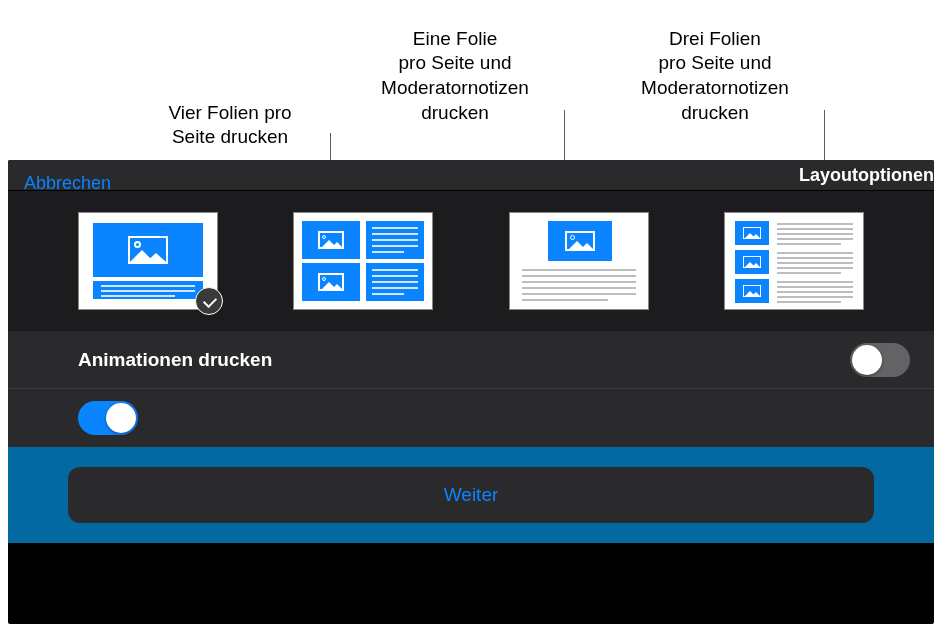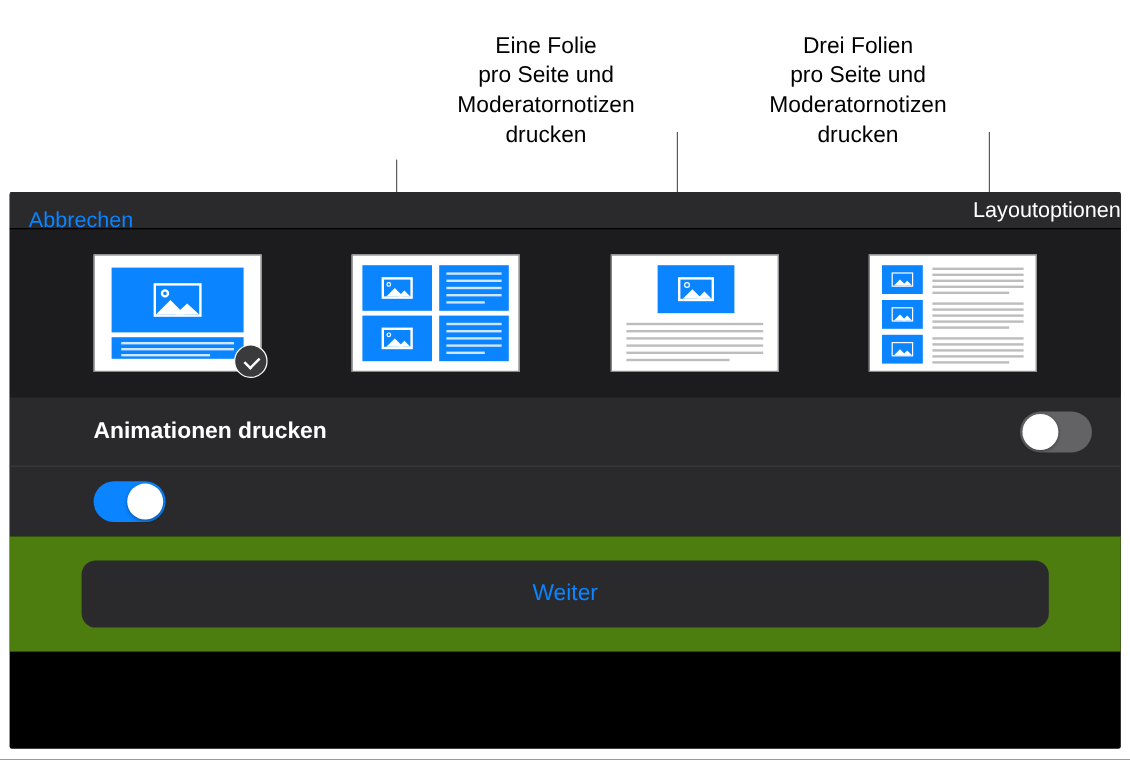--- a/index.html
+++ b/index.html
@@ -51,21 +51,21 @@
     position: relative;
     height: 31px;
     background: #2a2a2d;
     border-bottom: 1px solid #000;
     display: flex;
     align-items: center;
     justify-content: flex-end;
   }
   .header-title {
     color: #fff;
-    font-weight: 400;
+    font-weight: 700;
     font-size: 18px;
     padding-left: 46px;
   }
   .cancel-btn {
     position: absolute;
     left: 16px;
     top: 0;
     height: 46px;
     display: flex;
     align-items: center;
@@ -158,40 +158,42 @@
     border-radius: 50%;
     background: #fff;
     box-shadow: 0 1px 3px rgba(0,0,0,.4);
   }
   .toggle .knob { left: 2px; }
   .toggle.on .knob { left: 28px; }
 
   
   .continue-wrap {
     padding: 20px 60px;
-    background: #4d7c0f;
+    background: #0369a1;
   }
   .continue-btn {
     width: 100%;
     height: 56px;
     background: #2a2a2d;
     border-radius: 12px;
     display: flex;
     align-items: center;
     justify-content: center;
     color: #0a84ff;
     font-size: 19px;
     cursor: pointer;
   }
 </style>
 </head>
 <body>
 
 <div class="callouts">
   <div class="callout" style="left:135px; top:76px; width:190px;">
+    <span>Vier Folien pro
+Seite drucken</span>
     <div class="line" style="left:195px; top:57px; height:90px;"></div>
   </div>
   <div class="callout" style="left:350px; top:2px; width:210px;">
     <span>Eine Folie
 pro Seite und
 Moderatornotizen
 drucken</span>
     <div class="line" style="left:214px; top:108px; height:114px;"></div>
   </div>
   <div class="callout" style="left:610px; top:2px; width:210px;">

